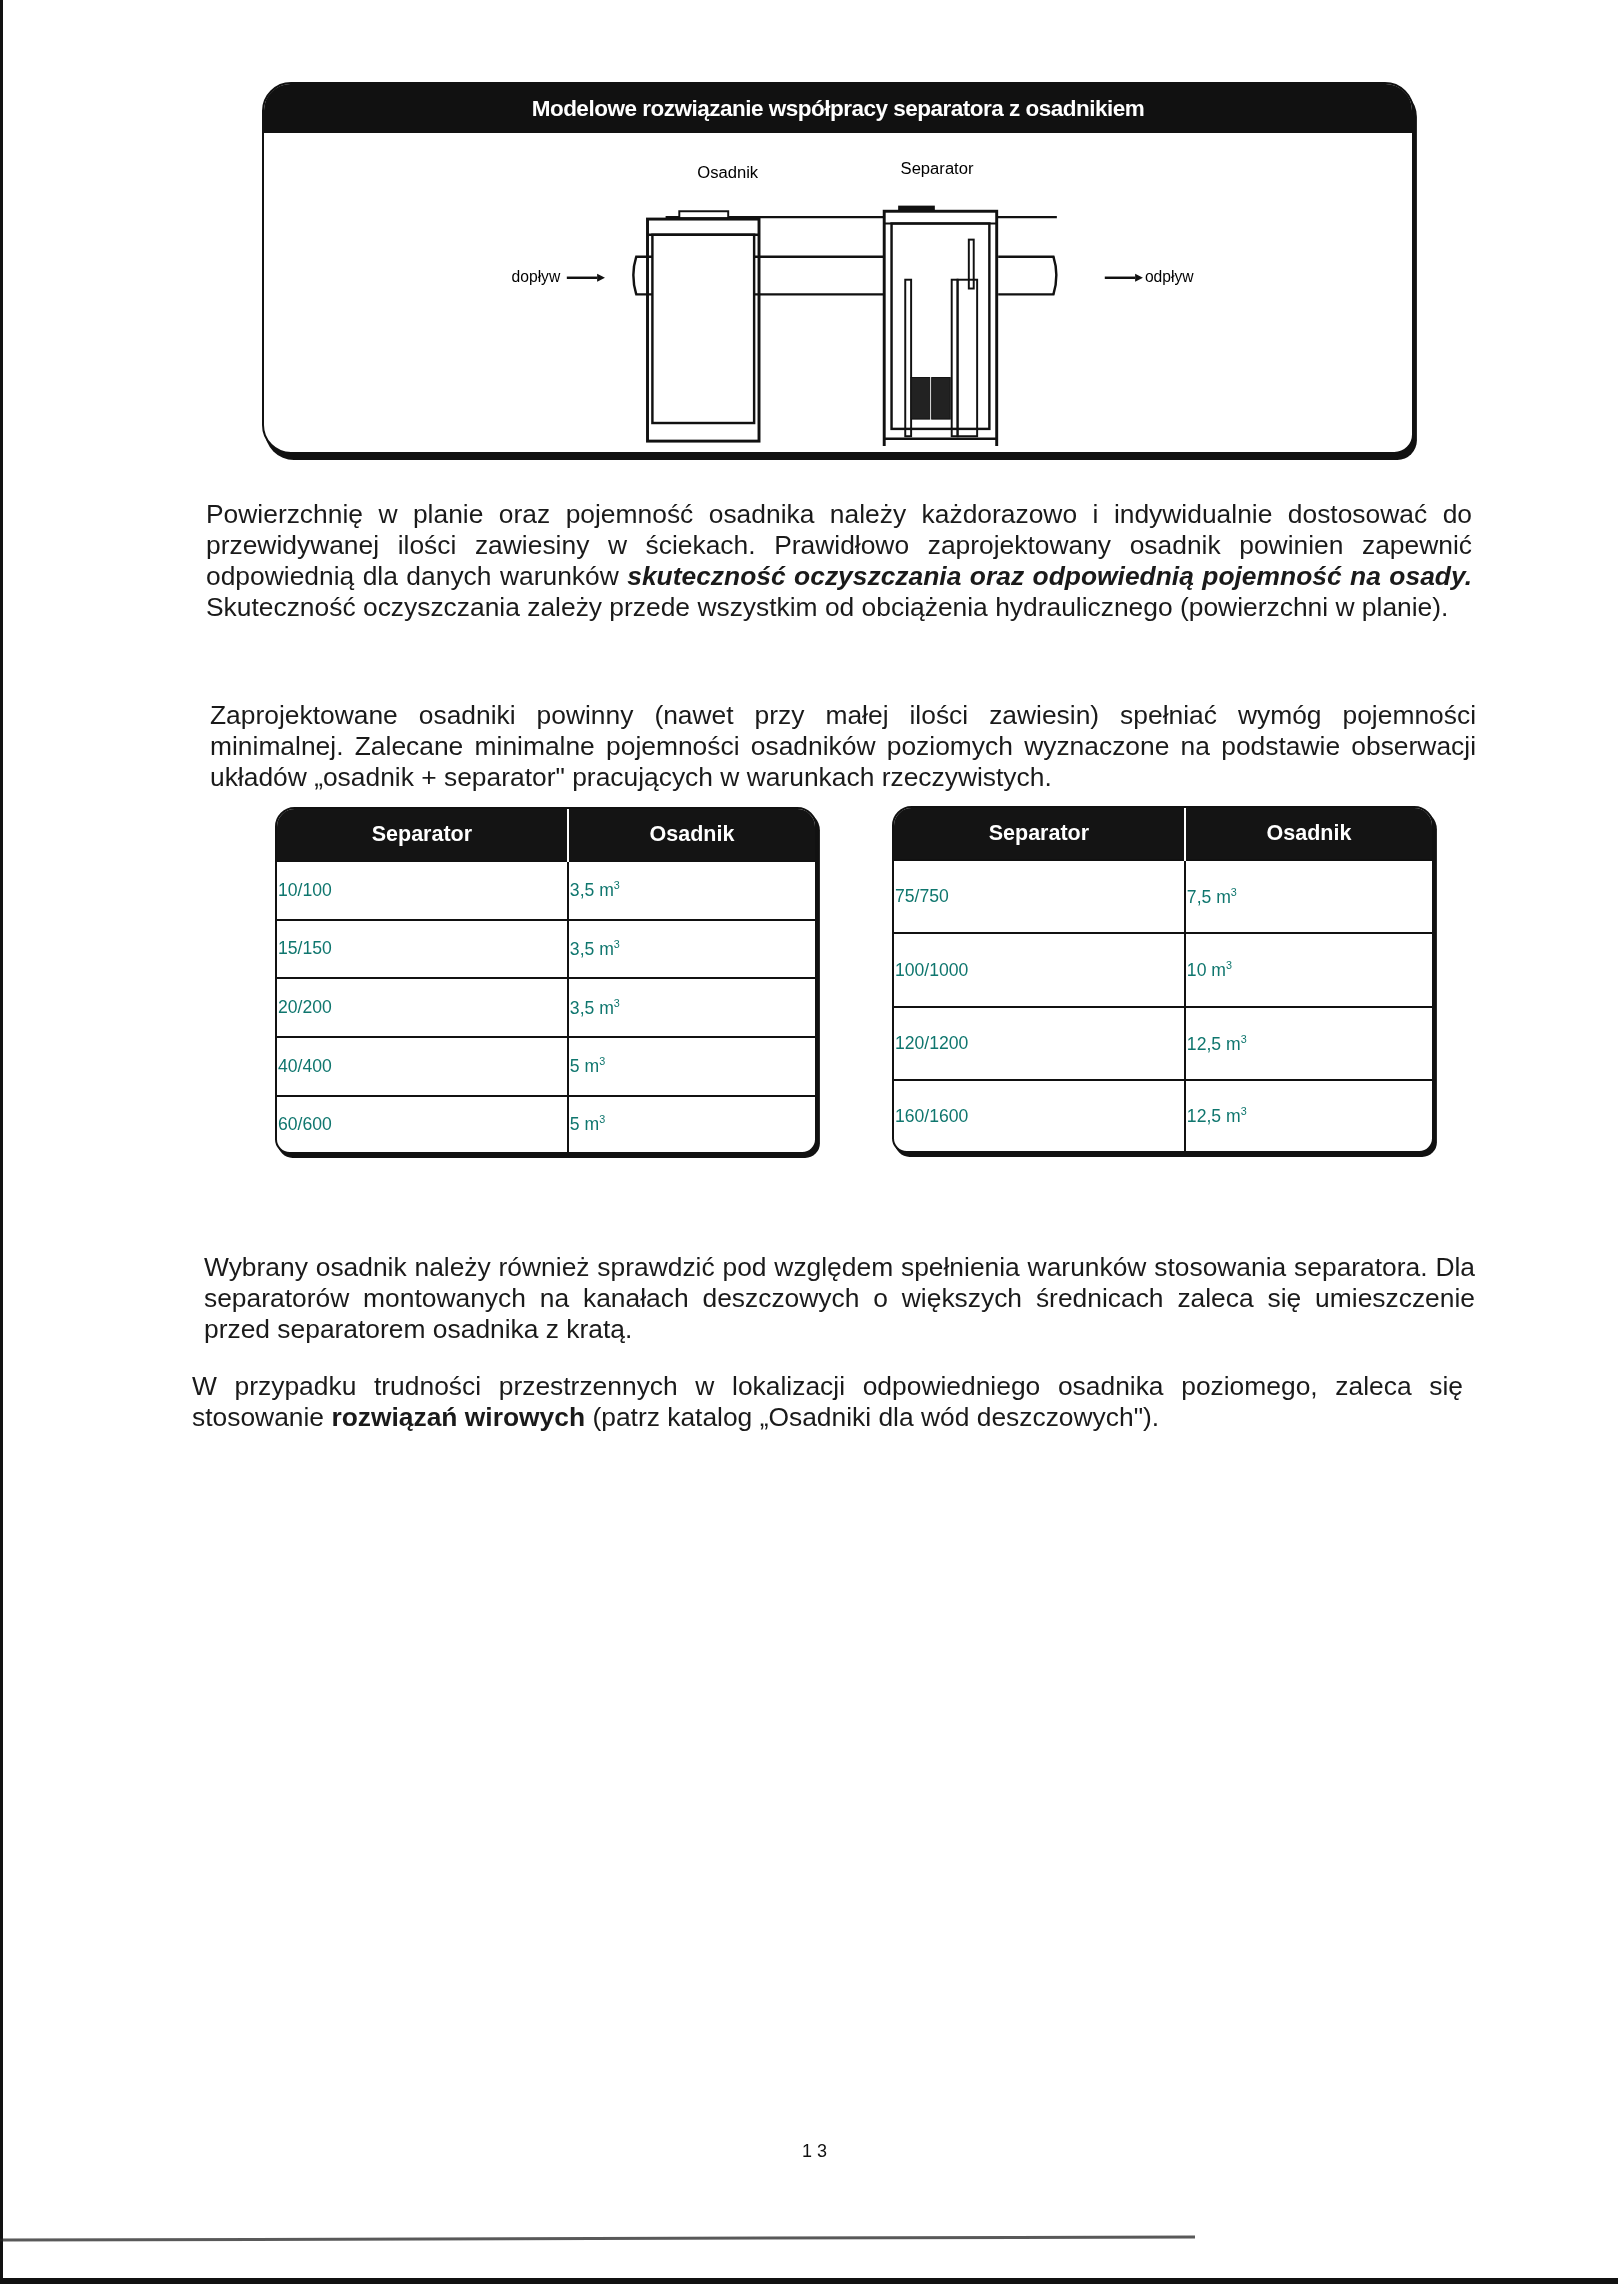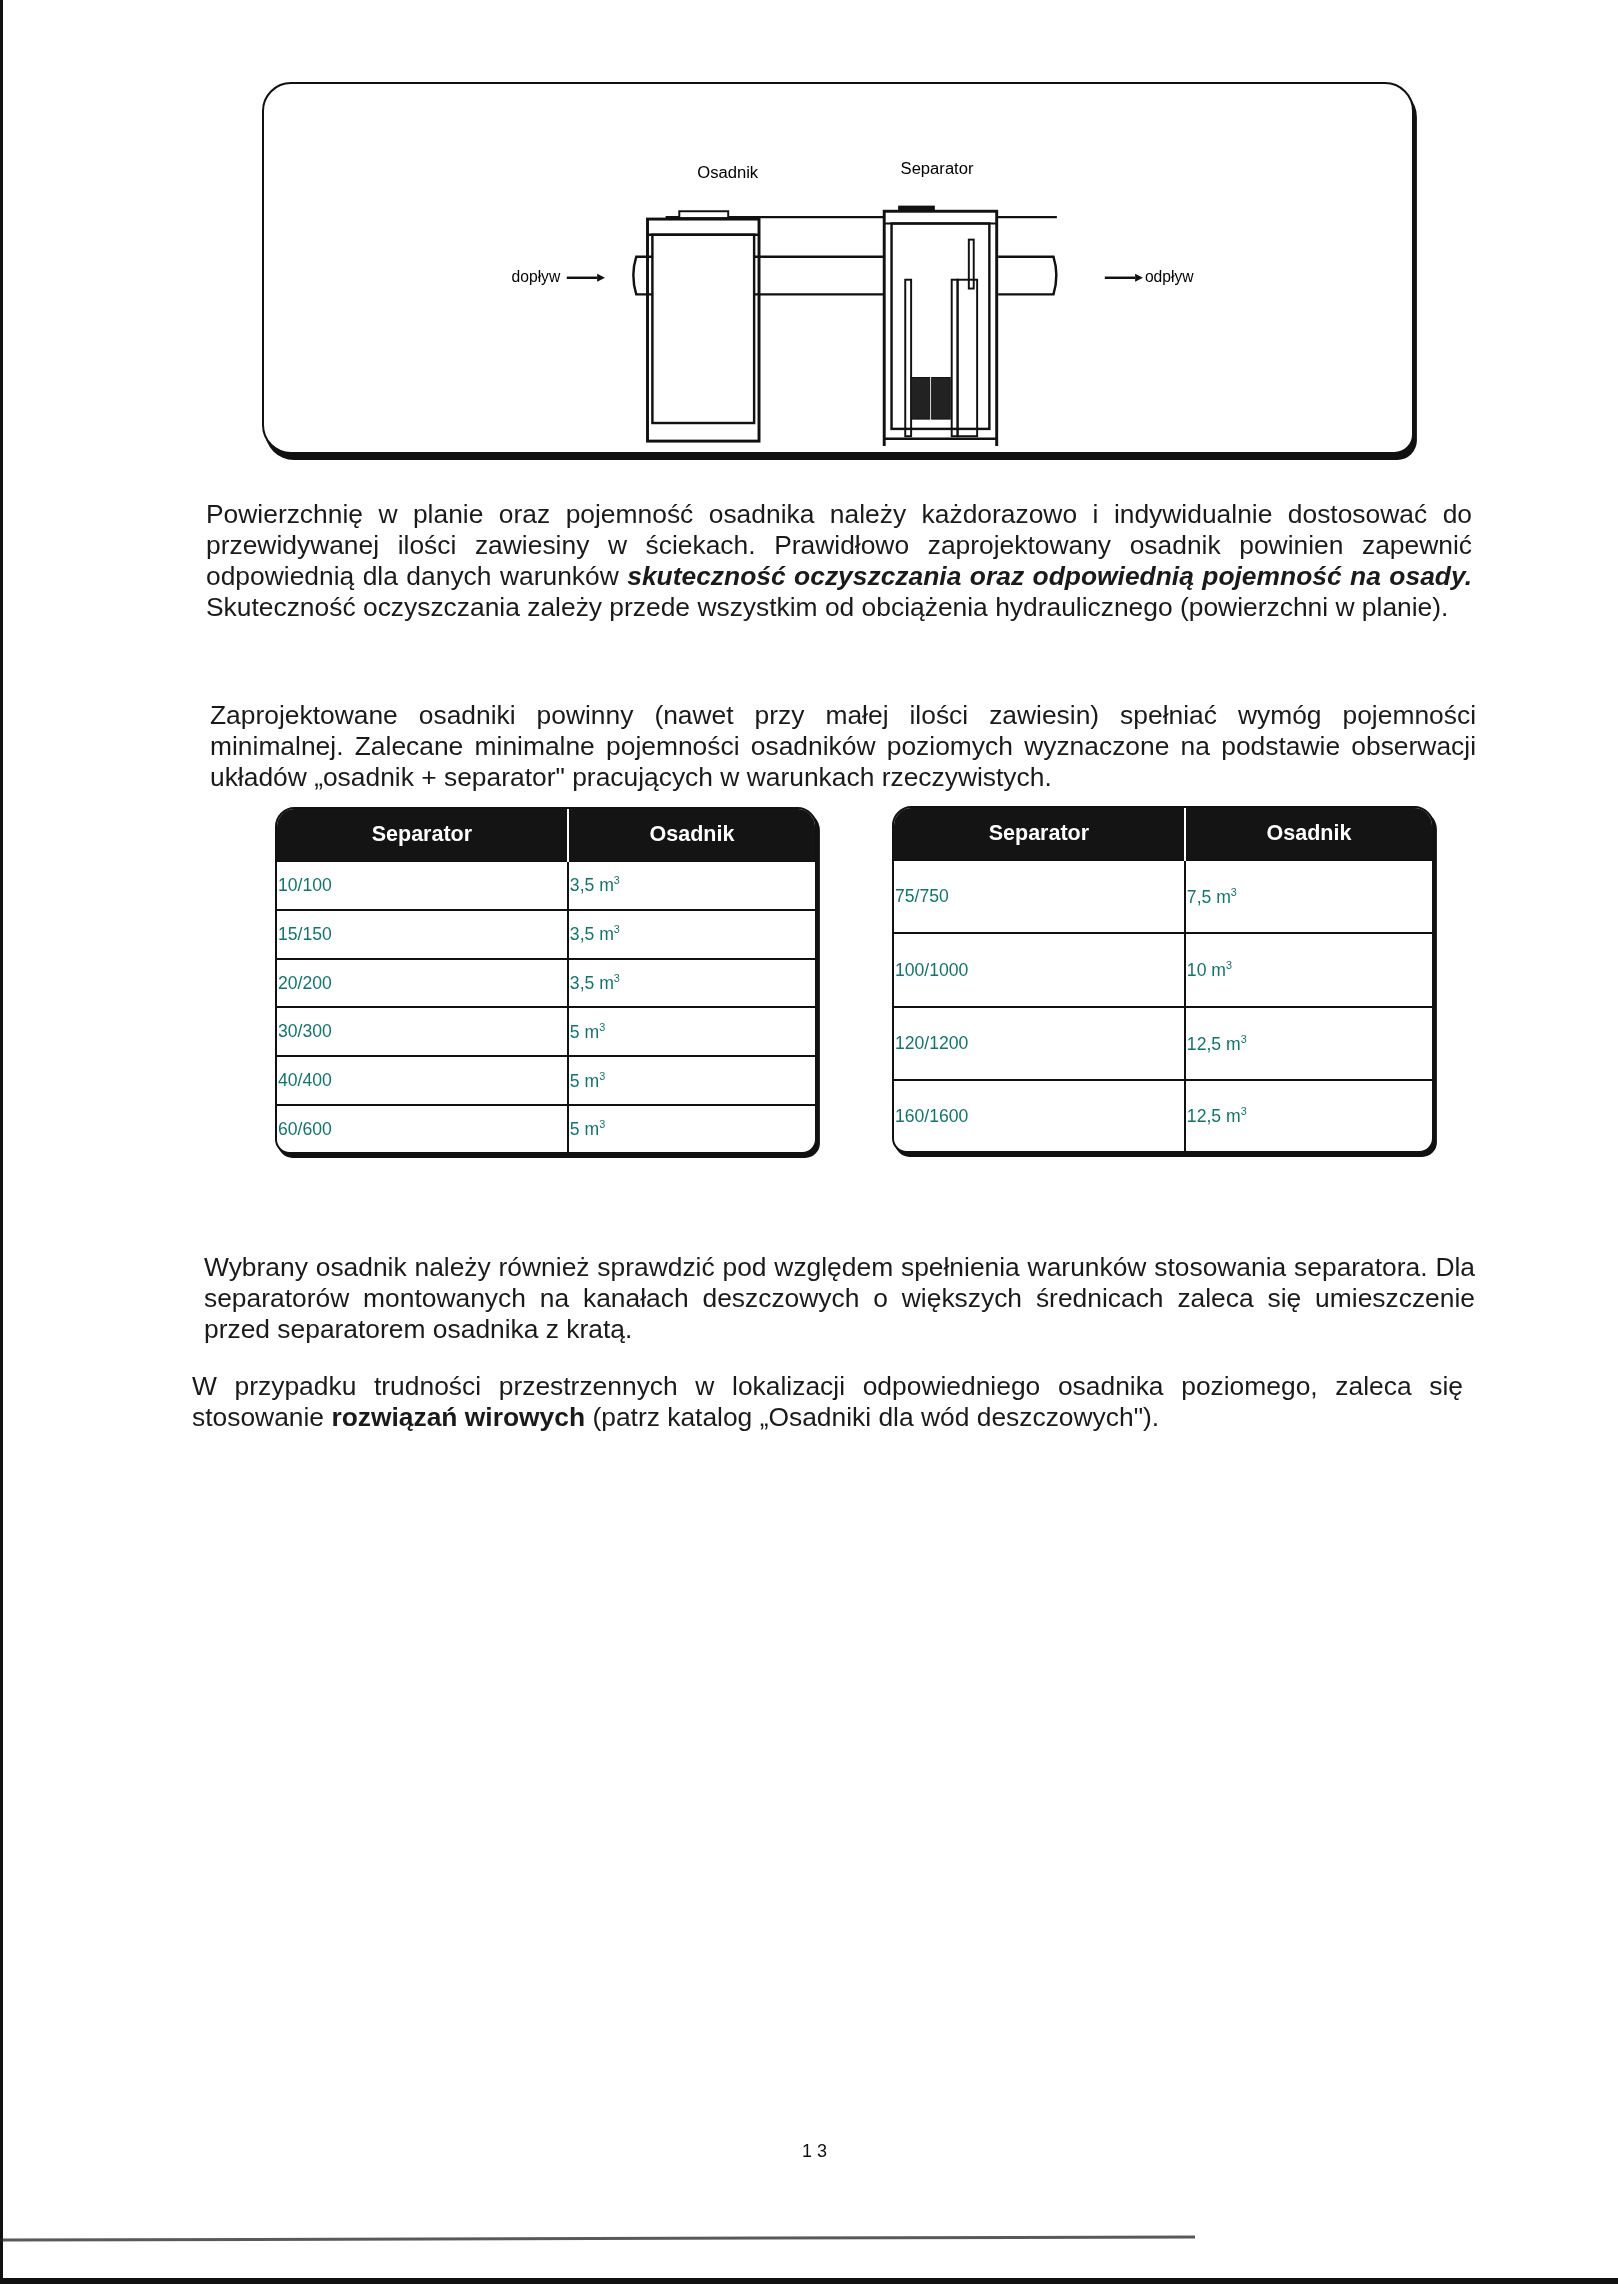--- a/index.html
+++ b/index.html
@@ -61,20 +61,23 @@
   }
 </style>
 </head>
 <body>
 
 <div class="page-edge-left"></div>
 <div class="scan-line"></div>
 <div class="page-edge-bottom"></div>
 
 <div class="diagram-box">
+  <div class="diagram-header">
+    <span class="diagram-title">Modelowe rozwiązanie współpracy separatora z osadnikiem</span>
+  </div>
   <svg class="diagram-svg" width="1148" height="313" viewBox="0 0 2345 640">
 
     <text x="947" y="92" font-size="34" font-family="Liberation Sans, sans-serif" text-anchor="middle">Osadnik</text>
     <text x="1375" y="84" font-size="34" font-family="Liberation Sans, sans-serif" text-anchor="middle">Separator</text>
     <text x="505" y="305" font-size="32" font-family="Liberation Sans, sans-serif">dopływ</text>
     <text x="1800" y="305" font-size="32" font-family="Liberation Sans, sans-serif">odpływ</text>
 
     <g>
       <line x1="618" y1="296" x2="680" y2="296" stroke="#111" stroke-width="5"></line>
       <polygon points="680,288 696,296 680,304" fill="#111"></polygon>
@@ -141,24 +144,20 @@
         </tr>
       <tr>
           <td>15/150</td>
           <td><span>3,5 m</span><sup>3</sup></td>
         </tr>
       <tr>
           <td>20/200</td>
           <td><span>3,5 m</span><sup>3</sup></td>
         </tr>
       <tr>
-          <td>30/300</td>
-          <td><span>5 m</span><sup>3</sup></td>
-        </tr>
-      <tr>
           <td>40/400</td>
           <td><span>5 m</span><sup>3</sup></td>
         </tr>
       <tr>
           <td>60/600</td>
           <td><span>5 m</span><sup>3</sup></td>
         </tr>
     </tbody>
   </table>
 </div>

